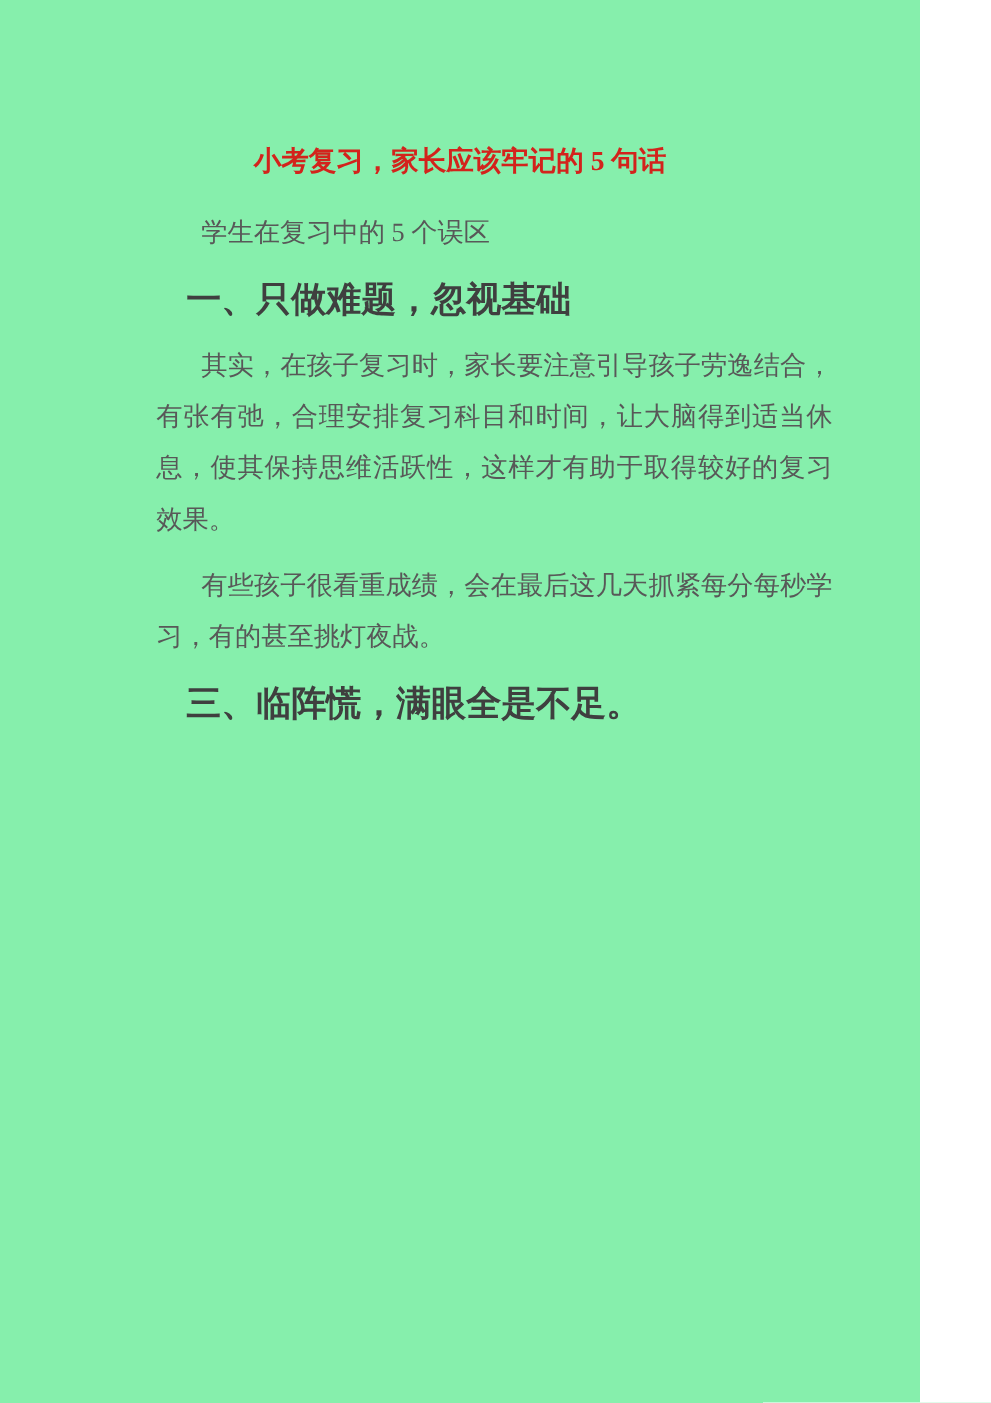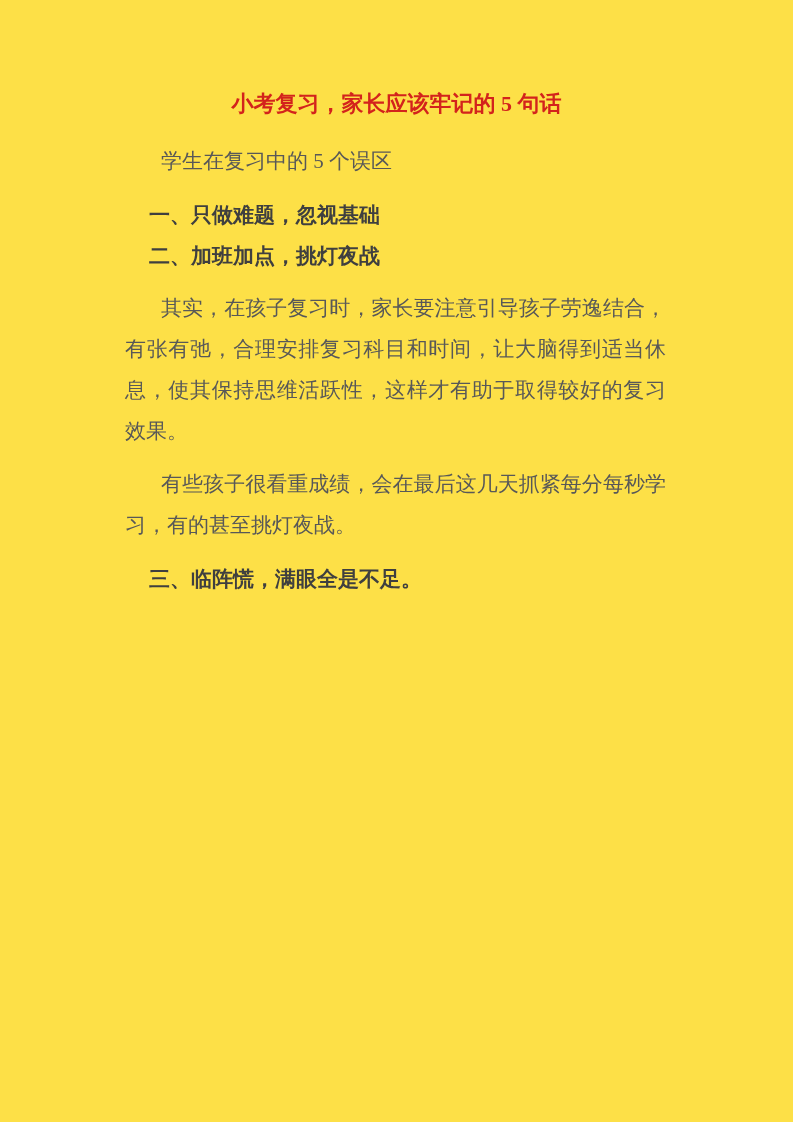--- a/index.html
+++ b/index.html
@@ -2,26 +2,26 @@
 <html><head>
 <meta charset="utf-8">
 <style>
   html, body {
     margin: 0;
     padding: 0;
     background: #ffffff;
   }
   .page {
     position: relative;
-    width: 793px;
+    width: 736px;
     height: 1122px;
-    background: #fde047;
+    background: #86efac;
     overflow: hidden;
     box-sizing: border-box;
-    padding-top: 87px;
+    padding-top: 112px;
   }
   .doc-title {
     margin: 0;
     text-align: center;
     font-family: "Liberation Serif", "DejaVu Serif", serif;
     font-weight: bold;
     font-size: 22px;
     line-height: 34px;
     color: #d3231c;
   }
@@ -36,41 +36,40 @@
   }
   .doc-body p.intro,
   .doc-body p.para {
     margin: 12px;
     text-indent: 36px;
   }
   .doc-body h2.sec-heading {
     margin: 0;
     text-indent: 36px;
     font-family: "Liberation Sans", "DejaVu Sans", sans-serif;
-    font-size: 21px;
+    font-size: 28px;
     line-height: 41px;
     font-weight: bold;
     color: #3f3f3f;
     text-align: left;
   }
 </style>
 </head>
 <body>
 
 <div class="page">
 
   <h1 class="doc-title">小考复习，家长应该牢记的 5 句话</h1>
 
   <div class="doc-body">
 
     <p class="intro">学生在复习中的 5 个误区</p>
 
     <h2 class="sec-heading">一、只做难题，忽视基础</h2>
 
-    <h2 class="sec-heading">二、加班加点，挑灯夜战</h2>
     <p class="para">其实，在孩子复习时，家长要注意引导孩子劳逸结合，有张有弛，合理安排复习科目和时间，让大脑得到适当休息，使其保持思维活跃性，这样才有助于取得较好的复习效果。</p>
     <p class="para">有些孩子很看重成绩，会在最后这几天抓紧每分每秒学习，有的甚至挑灯夜战。</p>
 
     <h2 class="sec-heading">三、临阵慌，满眼全是不足。</h2>
 
 
   </div>
 </div>
 
 </body></html>

